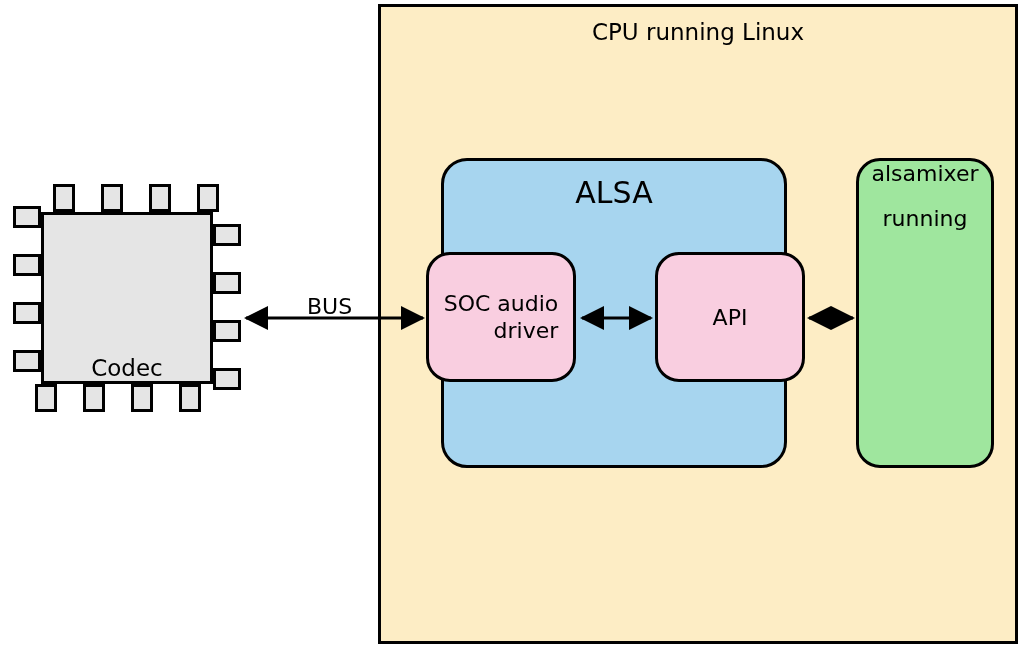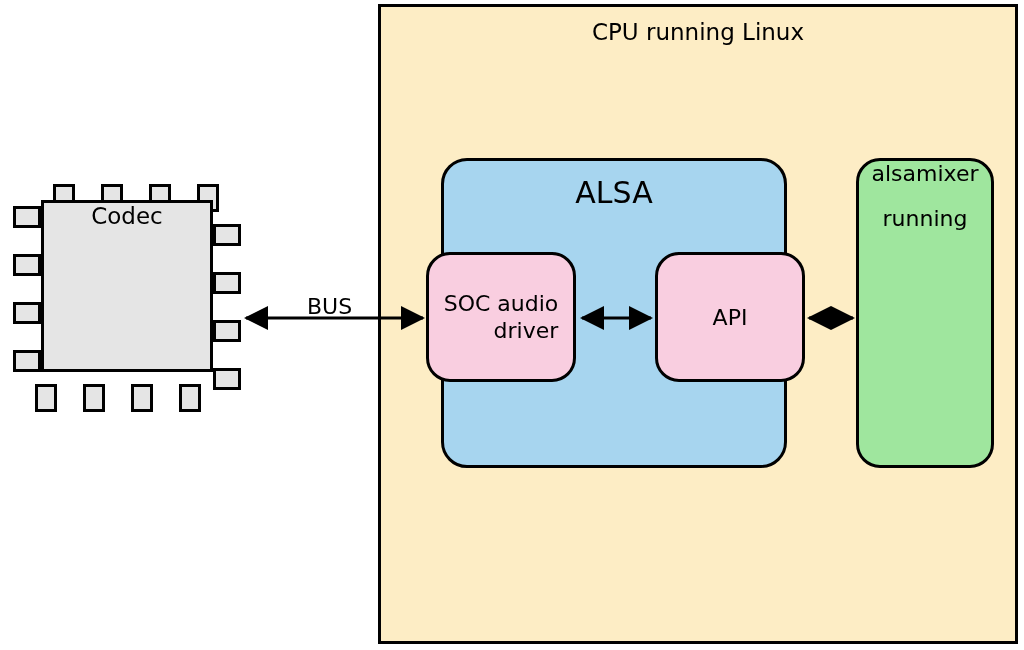--- a/index.html
+++ b/index.html
@@ -113,28 +113,28 @@
   .chip-wrap {
     position: absolute;
     left: 13px;
     top: 184px;
     width: 228px;
     height: 228px;
   }
   .chip-body {
     position: absolute;
     left: 28px;
-    top: 16px;
+    top: 28px;
     width: 172px;
     height: 172px;
     background: #e5e5e5;
     border: 3px solid #000;
     box-sizing: border-box;
     display: flex;
-    align-items: flex-start;
+    align-items: flex-end;
     justify-content: center;
     font-size: 23px;
   }
   .pin {
     position: absolute;
     background: #e5e5e5;
     border: 3px solid #000;
     box-sizing: border-box;
   }
   .pin-h { width: 22px; height: 28px; }

